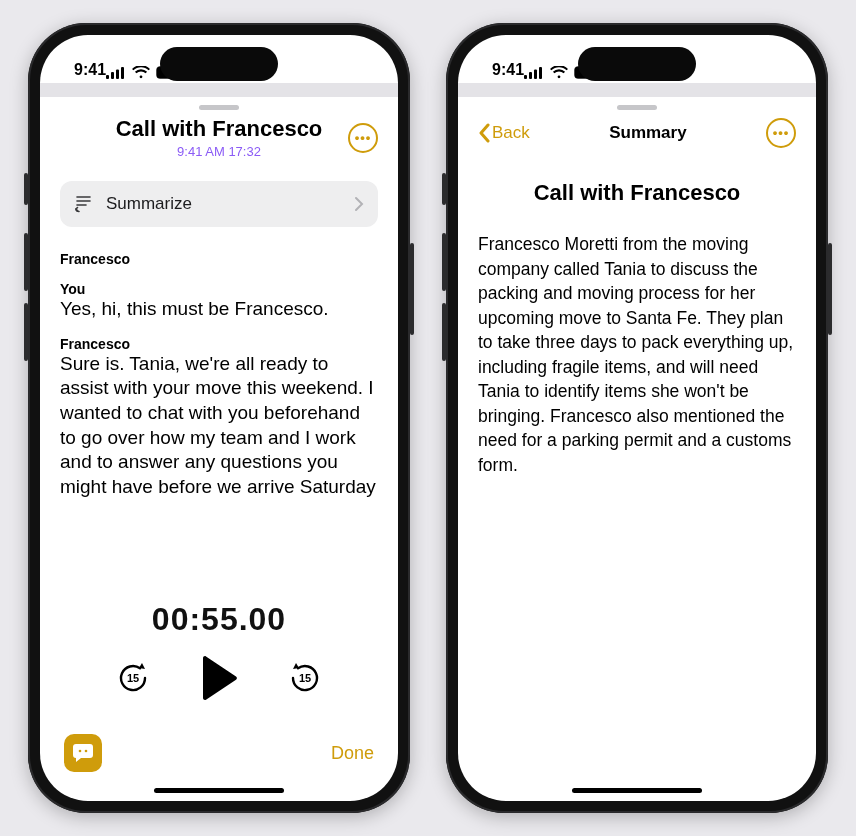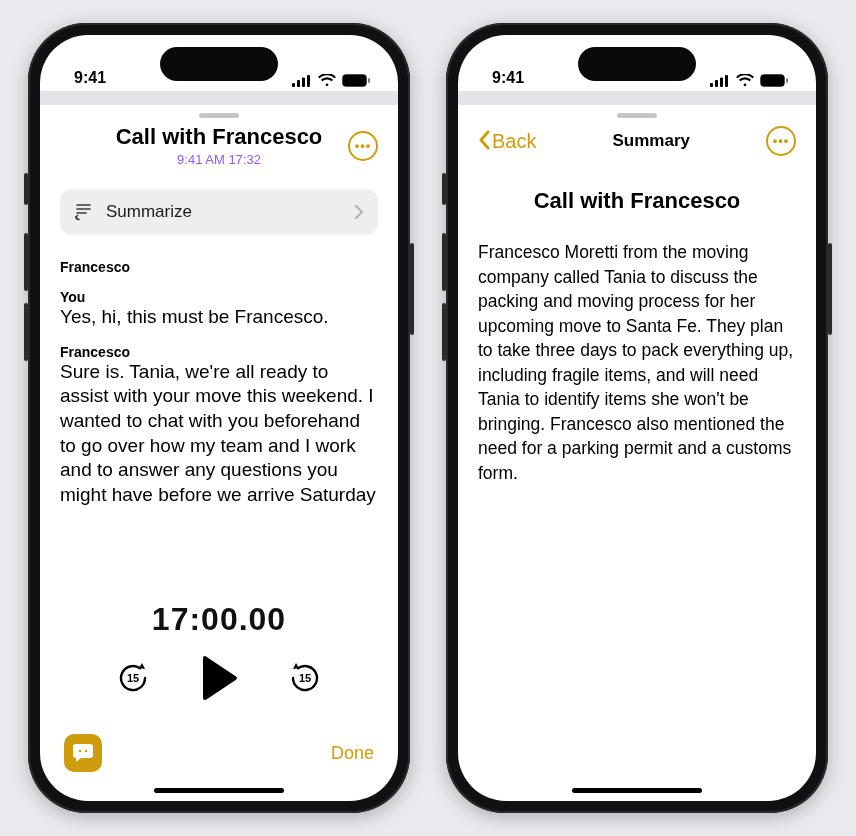--- a/index.html
+++ b/index.html
@@ -36,21 +36,21 @@
     .phone .sb3{left:-4px;top:280px;width:4px;height:58px;}
     .phone .sb4{right:-4px;top:220px;width:4px;height:92px;}
     .screen{
       width:100%;height:100%;
       background:var(--light);
       border-radius:48px;
       overflow:hidden;display:flex;flex-direction:column;
       position:relative;
     }
     .statusbar{
-      height:56px;display:flex;align-items:flex-end;justify-content:space-between;
+      height:48px;display:flex;align-items:flex-end;justify-content:flex-start;
       padding:0 28px 4px 34px;font-weight:600;font-size:16px;color:#000;
     }
     .status-right{display:flex;gap:6px;align-items:center;}
     svg{display:block;}
     .sheet-bg{flex:0 0 14px;background:#e4e3e7;}
     .grabber{width:40px;height:5px;background:#c6c6c9;border-radius:3px;margin:8px auto 2px;}
     .content{flex:1;padding:0 20px 6px;display:flex;flex-direction:column;min-height:0;gap:8px;}
     
     .title-row{display:flex;align-items:center;justify-content:space-between;margin-top:4px;}
     .title-stack{flex:1;text-align:center;}
@@ -70,21 +70,21 @@
     .player{margin-top:auto;text-align:center;}
     .timer{font-size:32px;font-weight:800;color:#111;letter-spacing:1px;margin-bottom:18px;}
     .controls{display:flex;align-items:center;justify-content:center;gap:48px;margin-bottom:26px;}
     .skip{width:36px;height:36px;position:relative;}
     .footer-row{display:flex;align-items:center;justify-content:space-between;padding:0 4px 4px;}
     .quote-btn{width:38px;height:38px;background:var(--accent);border-radius:10px;display:flex;align-items:center;justify-content:center;}
     .done{color:var(--accent);font-size:18px;font-weight:500;}
     .home-indicator{width:130px;height:5px;background:#000;border-radius:3px;margin:6px auto 8px;}
     
     .navbar{display:flex;align-items:center;justify-content:space-between;margin-top:6px;}
-    .back{display:flex;gap:2px;color:var(--accent);font-size:20px;}
+    .back{display:flex;gap:2px;color:var(--accent);font-size:17px;}
     .nav-title{font-weight:700;font-size:17px;color:#000;}
     .summary-title{font-size:22px;font-weight:800;text-align:center;margin-top:24px;}
     .summary-body{font-size:17.5px;line-height:1.4;color:#000;margin-top:18px;}
   </style>
 </head>
 <body>
 
 <div class="phone">
   <div class="side-btn sb1"></div>
     <div class="side-btn sb2"></div>
@@ -148,21 +148,21 @@
           <div class="speaker">You</div>
           <div class="line">Yes, hi, this must be Francesco.</div>
         </div>
         <div>
           <div class="speaker">Francesco</div>
           <div class="line">Sure is. Tania, we're all ready to assist with your move this weekend. I wanted to chat with you beforehand to go over how my team and I work and to answer any questions you might have before we arrive Saturday</div>
         </div>
       </div>
 
       <div class="player">
-        <div class="timer">17:00.00</div>
+        <div class="timer">00:55.00</div>
         <div class="controls">
           <div class="skip">
             <svg width="36" height="36" viewBox="0 0 36 36" fill="none">
                 <path d="M30 18a12 12 0 11-5-9.7" stroke="#000" stroke-width="2.4" stroke-linecap="round"></path>
                 <path d="M27 3l-3 5 6 1z" fill="#000"></path>
                 <text x="18" y="22" font-size="11" font-weight="700" text-anchor="middle" fill="#000">15</text>
               </svg>
           </div>
           <div>
             <svg width="40" height="44" viewBox="0 0 40 44">

